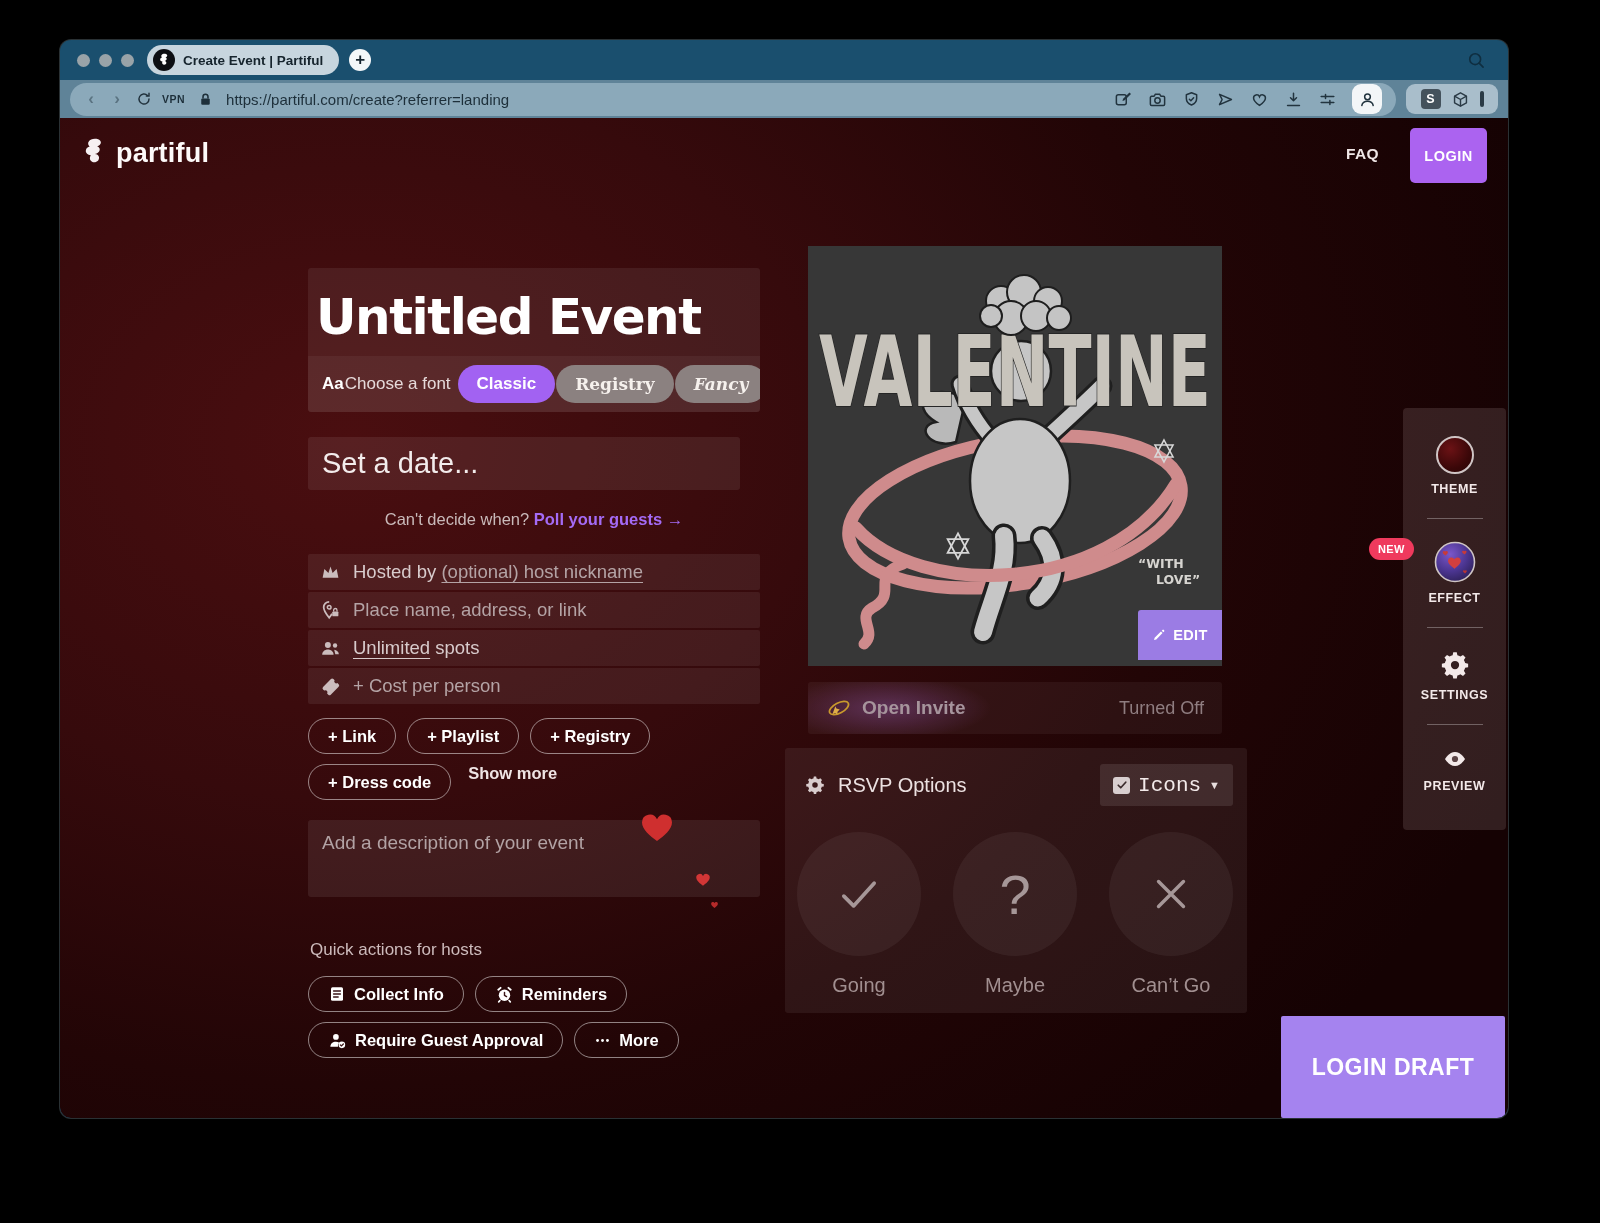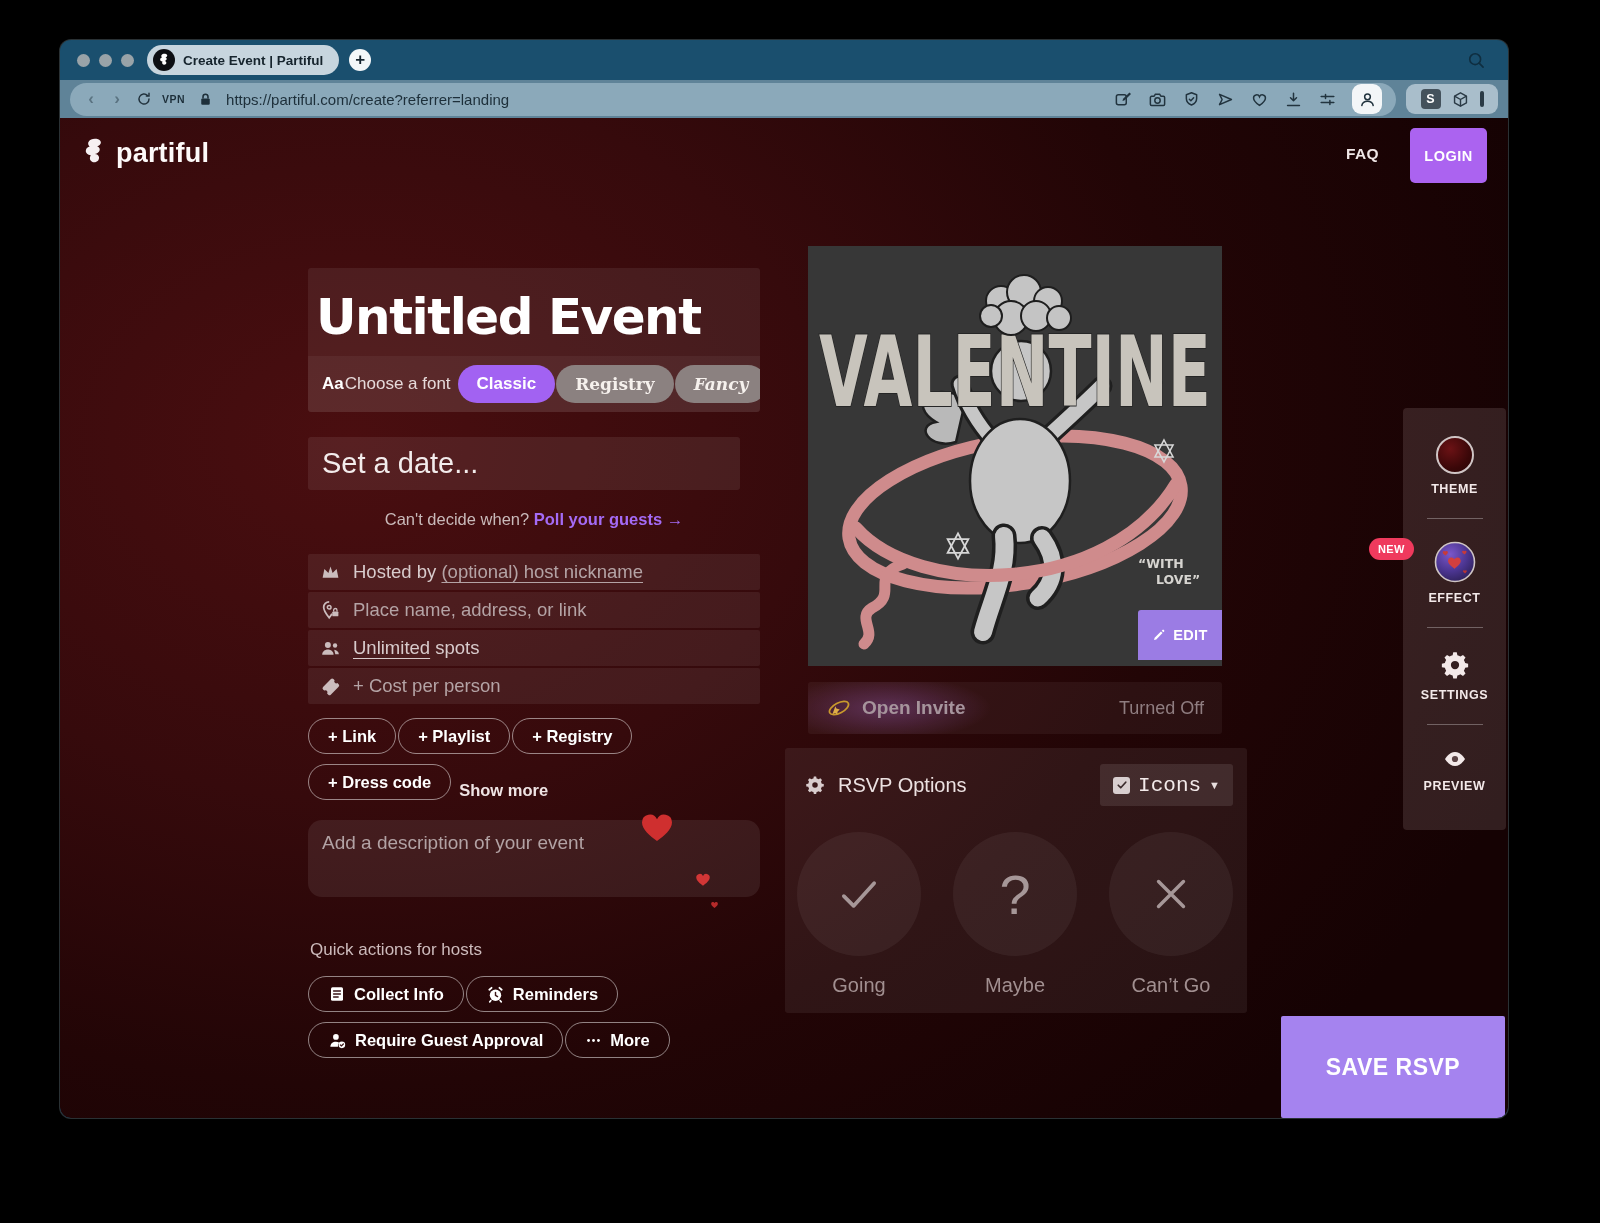--- a/index.html
+++ b/index.html
@@ -77,28 +77,28 @@
   .poll-row { position:absolute; left:248px; top:392px; width:452px; text-align:center; font-size:16.5px; color:#c9baba; }
   .poll-link { color:#a46bf5; font-weight:800; text-decoration:none; cursor:pointer; }
 
   .field-rows { position:absolute; left:248px; top:436px; width:452px; }
   .frow { height:36px; margin-bottom:2px; background:rgba(255,255,255,.07); border-radius:2px;
     display:flex; align-items:center; gap:12px; padding:0 12px; font-size:18.5px; color:#d8cbcc; cursor:text; }
   .frow .ficon { color:#cbbcbd; flex:none; display:flex; }
   .frow .dim { color:#b4a3a5; }
   .u { text-decoration:underline; text-underline-offset:4px; text-decoration-thickness:1px; }
 
-  .addon-row { position:absolute; left:248px; width:452px; display:flex; gap:2px; align-items:flex-end; }
+  .addon-row { position:absolute; left:248px; width:452px; display:flex; gap:11px; align-items:flex-start; }
   .addons-1 { top:600px; } .addons-2 { top:646px; }
   .pill-btn { height:36px; border-radius:18px; border:1px solid rgba(255,255,255,.5); background:transparent;
     color:#fff; font-size:16.5px; font-weight:700; padding:0 19px; cursor:pointer; font-family:inherit;
     display:flex; align-items:center; gap:8px; }
   .show-more { color:#efe4e4; font-size:16.5px; font-weight:700; margin-left:6px; cursor:pointer; }
 
-  .desc-box { position:absolute; left:248px; top:702px; width:452px; height:77px; background:rgba(255,255,255,.08); border-radius:14px; }
+  .desc-box { position:absolute; left:248px; top:702px; width:452px; height:77px; background:rgba(255,255,255,.08); border-radius:3px; }
   .desc-box textarea { width:100%; height:100%; background:transparent; border:none; outline:none; resize:none;
     padding:12px 14px; font-family:inherit; font-size:19px; color:#e8dddd; }
   .desc-box textarea::placeholder { color:#b2a2a4; opacity:1; }
 
   .heart { position:absolute; pointer-events:none; }
 
   .qa-label { position:absolute; left:250px; top:822px; font-size:17px; color:#cdbbbc; }
   .qa-1 { top:858px; } .qa-2 { top:904px; }
 
   
@@ -561,16 +561,16 @@
         <span>
           <svg width="30" height="24" viewBox="0 0 24 24">
               <path d="M12 5C6 5 2 12 2 12s4 7 10 7 10-7 10-7-4-7-10-7z" fill="#f3e9e9"></path>
               <circle cx="12" cy="12" r="3.1" fill="#5c4446"></circle>
             </svg>
         </span>
         <span class="st-label">PREVIEW</span>
       </div>
     </div>
 
-    <button class="save-draft">SAVE RSVP</button>
+    <button class="save-draft">LOGIN DRAFT</button>
 
   </div>
 </div>
 
 </body></html>

